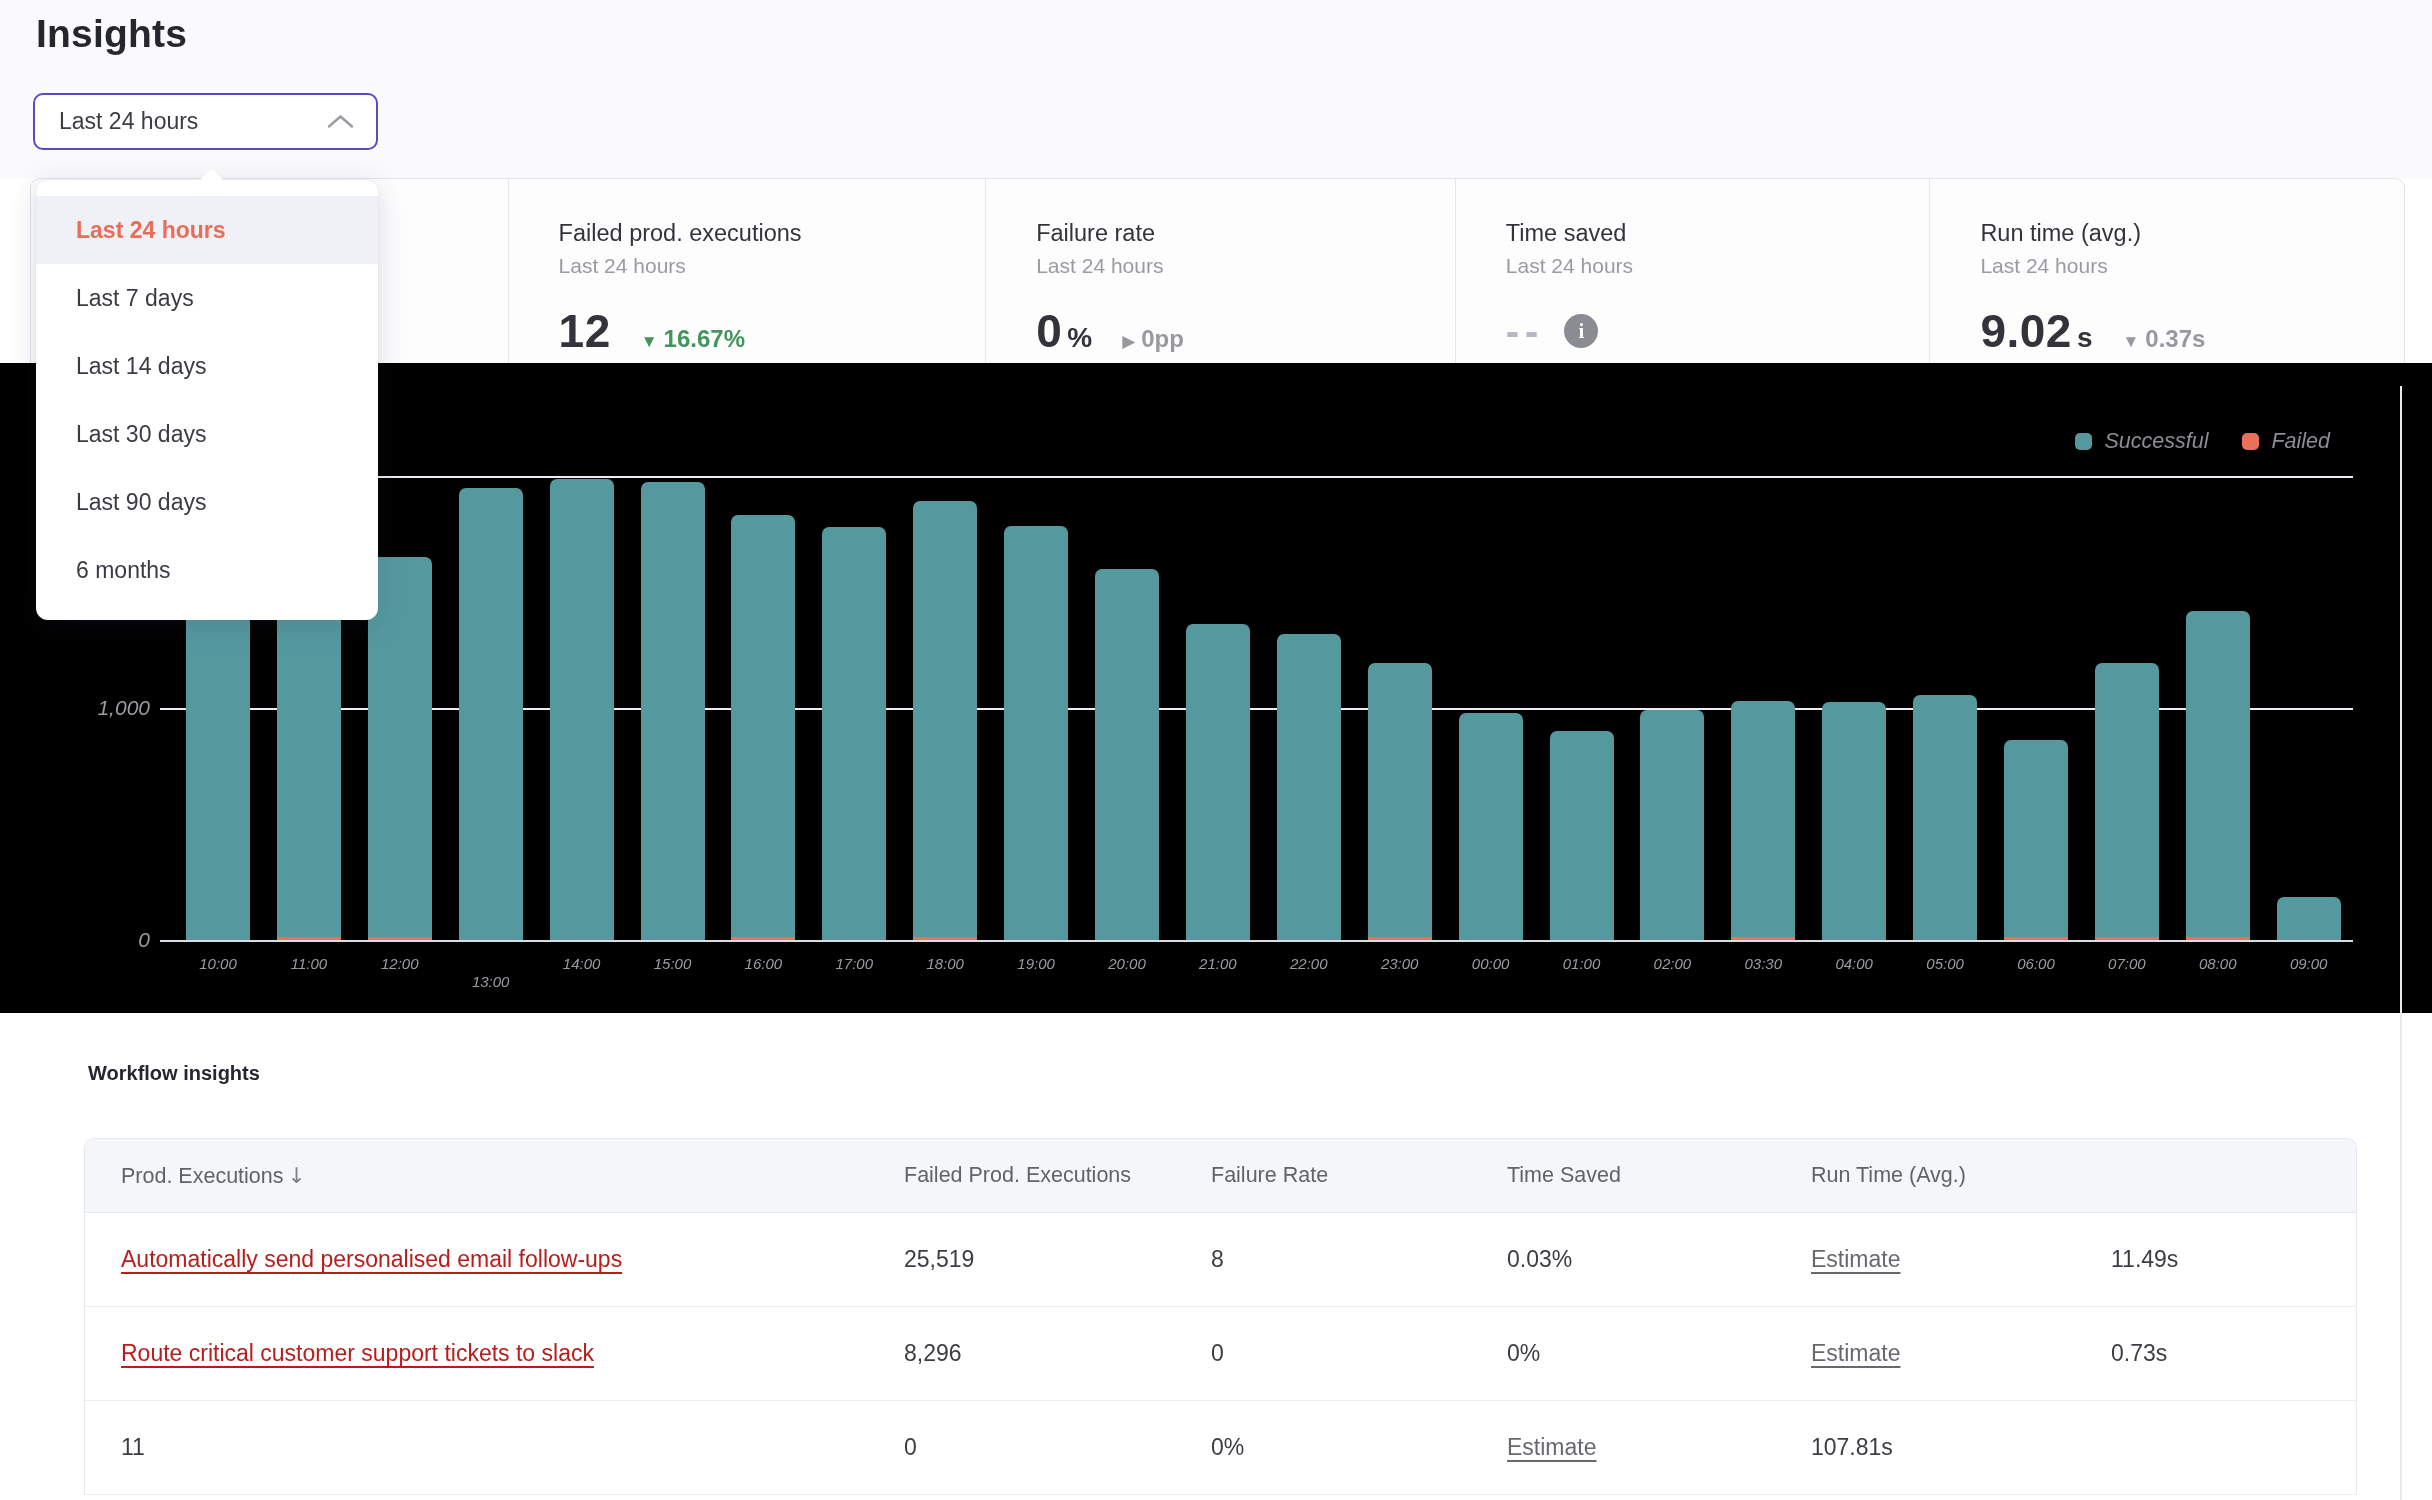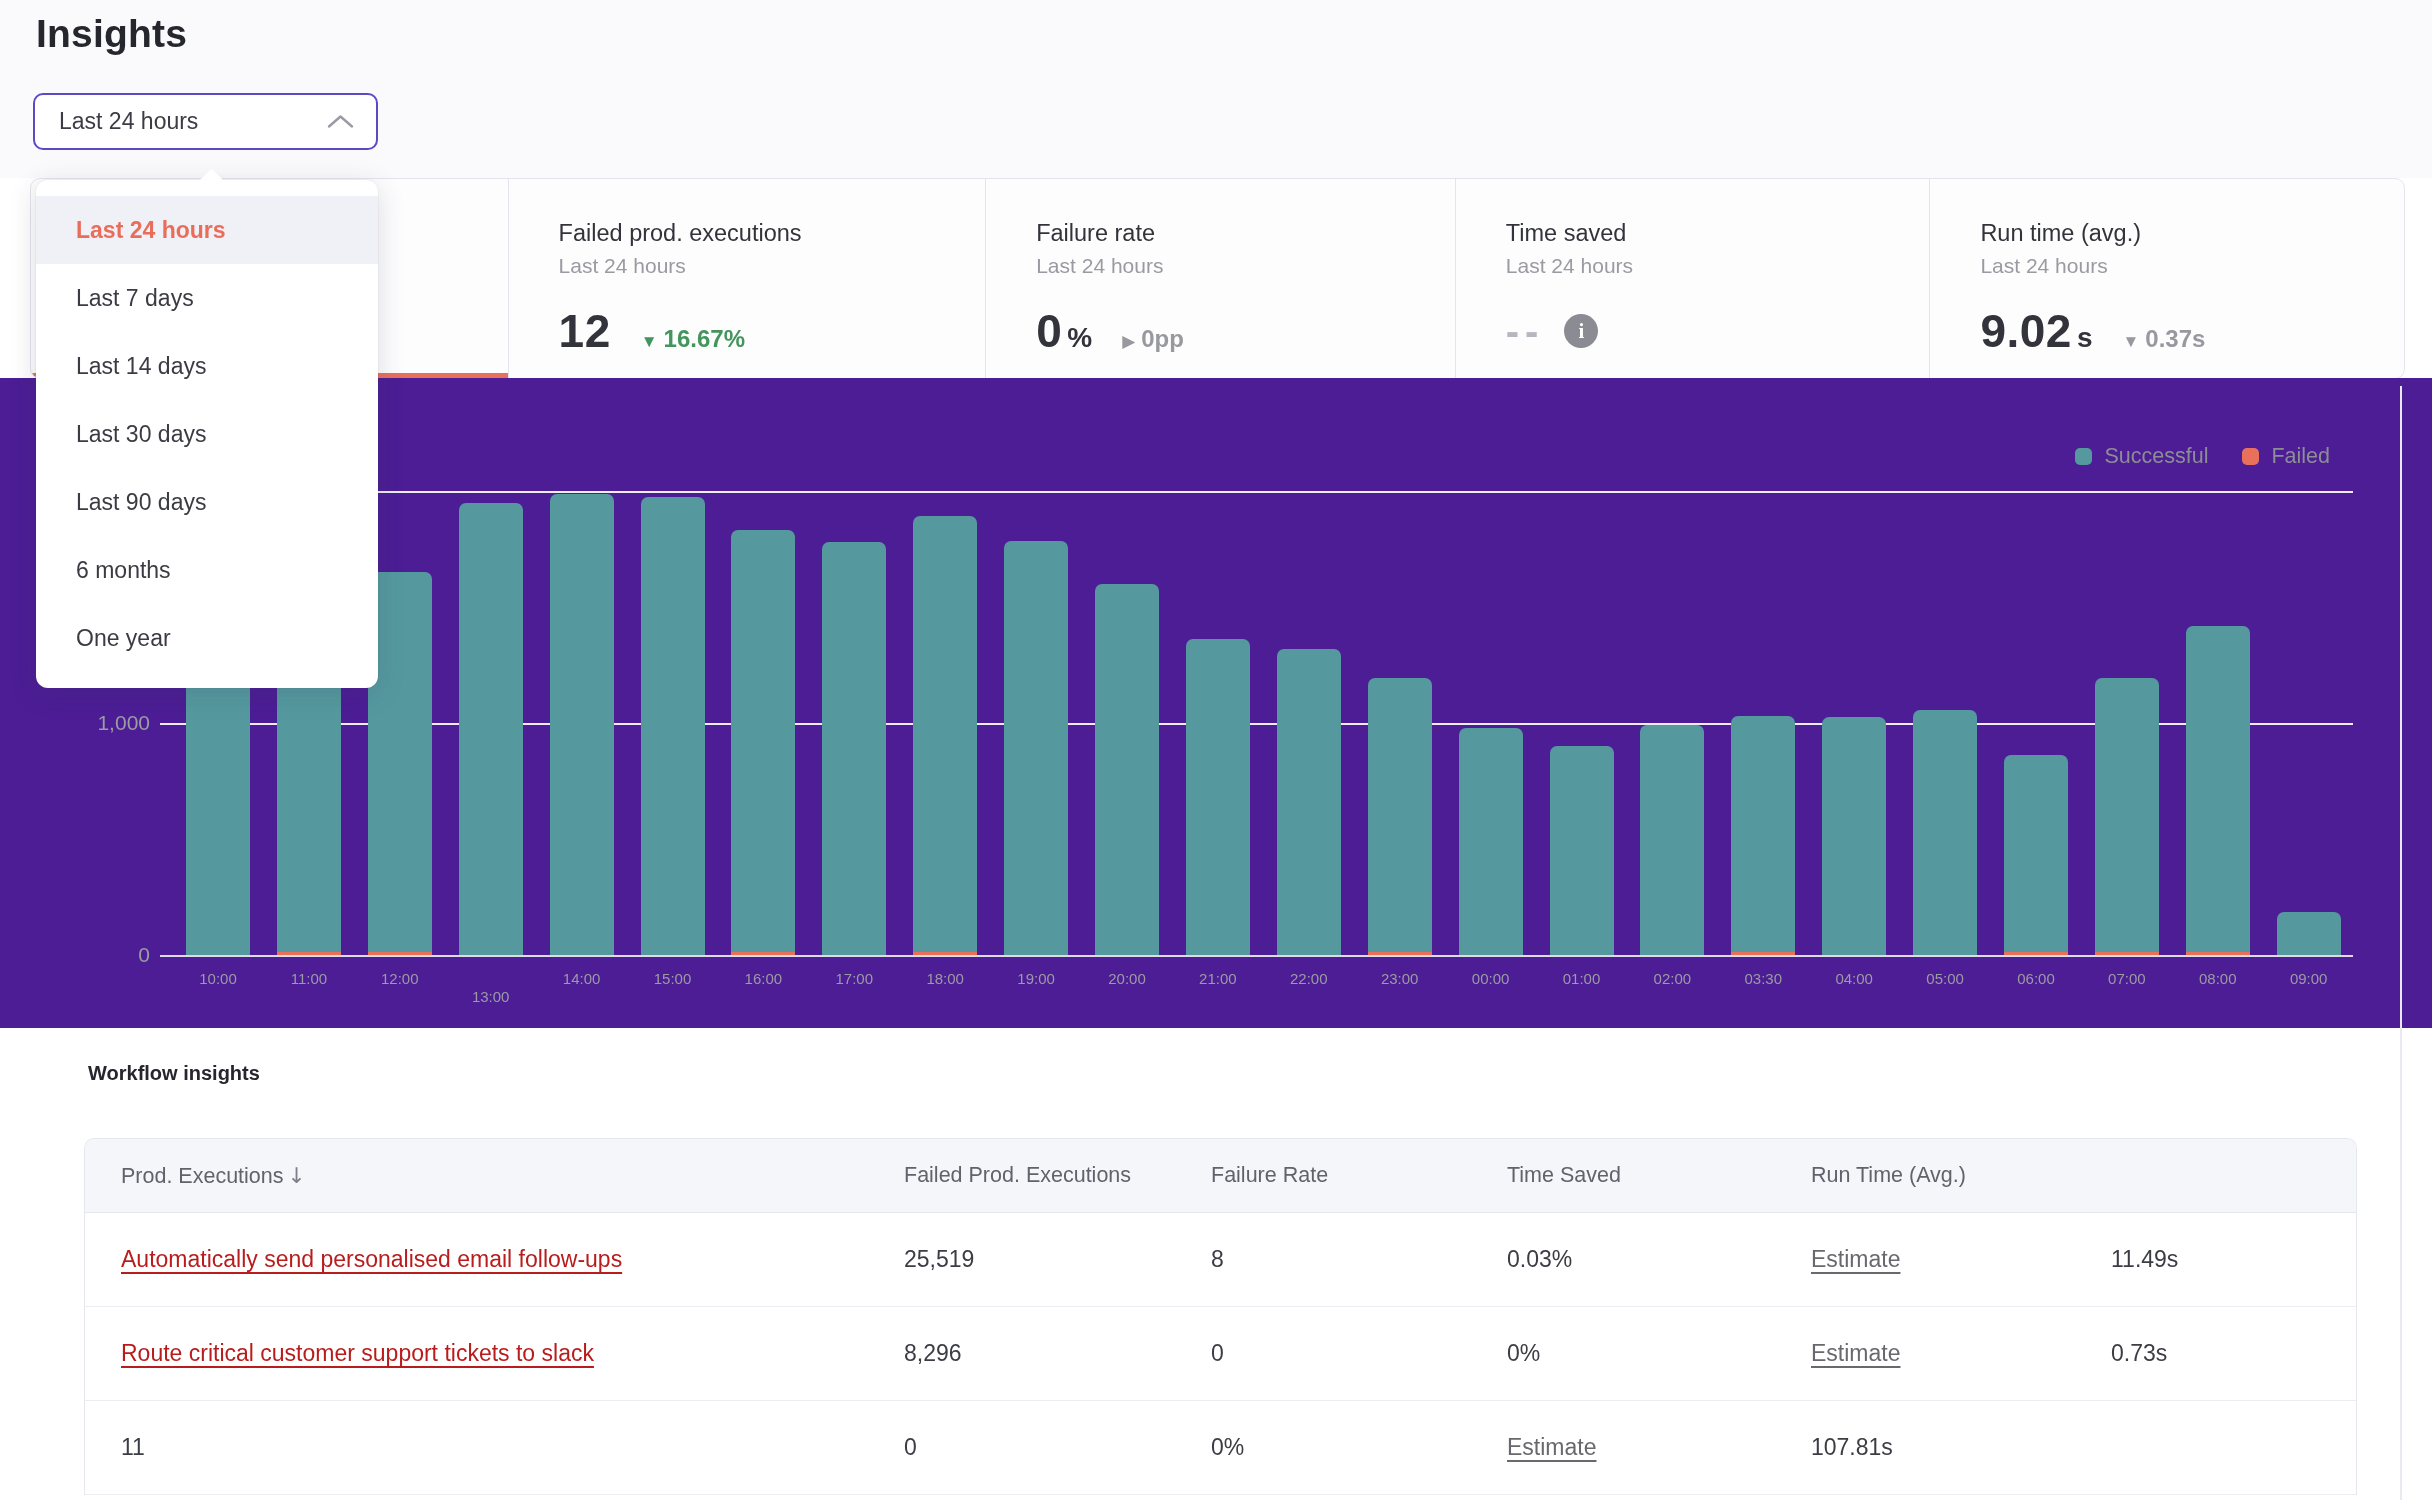--- a/index.html
+++ b/index.html
@@ -38,21 +38,21 @@
   .card-value.dim { color:#b7b7bf; letter-spacing:6px; font-size:40px; }
   .card-suffix { font-size:28px; font-weight:700; color:#33333b; margin-left:5px; }
   .card-delta { display:inline-flex; align-items:baseline; margin-left:30px; font-size:24px; font-weight:700; }
   .card-delta .tri { font-size:17px; margin-right:6px; }
   .delta-green { color:#44945e; }
   .delta-gray { color:#98989f; }
   .info-badge { width:34px; height:34px; border-radius:50%; background:#8b8b93; color:#fff; font-size:21px; font-weight:700;
     display:inline-flex; align-items:center; justify-content:center; margin-left:20px; align-self:center; font-family:"Liberation Serif","DejaVu Serif",serif; }
 
   
-  .chart { position:absolute; left:0; top:378px; width:2432px; height:650px; background:#4c1d95; }
+  .chart { position:absolute; left:0; top:363px; width:2432px; height:650px; background:#000000;font-style:italic; }
   .legend { position:absolute; top:66px; right:102px; display:flex; gap:34px; align-items:center; }
   .legend-item { display:flex; align-items:center; gap:12px; font-size:21.5px; color:#8d8d95; }
   .legend-swatch { width:17px; height:17px; border-radius:5px; }
   .gridline { position:absolute; left:160px; width:2193px; height:2px; background:#ececf2; }
   .gridline.zero { background:#dededc; background:#dcdce4; }
   .y-label { position:absolute; left:40px; width:110px; text-align:right; font-size:21px; color:#9b9ba3; transform:translateY(-50%); }
   .bar { position:absolute; width:64px; border-radius:7px 7px 0 0; overflow:hidden; }
   .bar .bar-fail { position:absolute; left:0; bottom:0; width:100%; background:#e9705b; }
   .x-label { position:absolute; top:592px; width:100px; text-align:center; font-size:15px; color:#9b9ba3; transform:translateX(-50%); }
   .right-divider { position:absolute; left:2400px; top:386px; width:2px; height:1114px; background:#e9e9ef; }
@@ -228,21 +228,20 @@
 
   <div class="right-divider"></div>
 
   <div class="menu">
       <div class="menu-item selected">Last 24 hours</div>
       <div class="menu-item">Last 7 days</div>
       <div class="menu-item">Last 14 days</div>
       <div class="menu-item">Last 30 days</div>
       <div class="menu-item">Last 90 days</div>
       <div class="menu-item">6 months</div>
-      <div class="menu-item">One year</div>
     </div>
 
   <div class="section-title">Workflow insights</div>
 
   <div class="wf-table">
     <div class="t-row t-head">
         <div class="t-cell"><div style="display: inline;">Prod. Executions</div><div class="sort-arrow" style="display: inline;">↓</div></div>
         <div class="t-cell"><div style="display: inline;">Failed Prod. Executions</div></div>
         <div class="t-cell"><div style="display: inline;">Failure Rate</div></div>
         <div class="t-cell"><div style="display: inline;">Time Saved</div></div>

